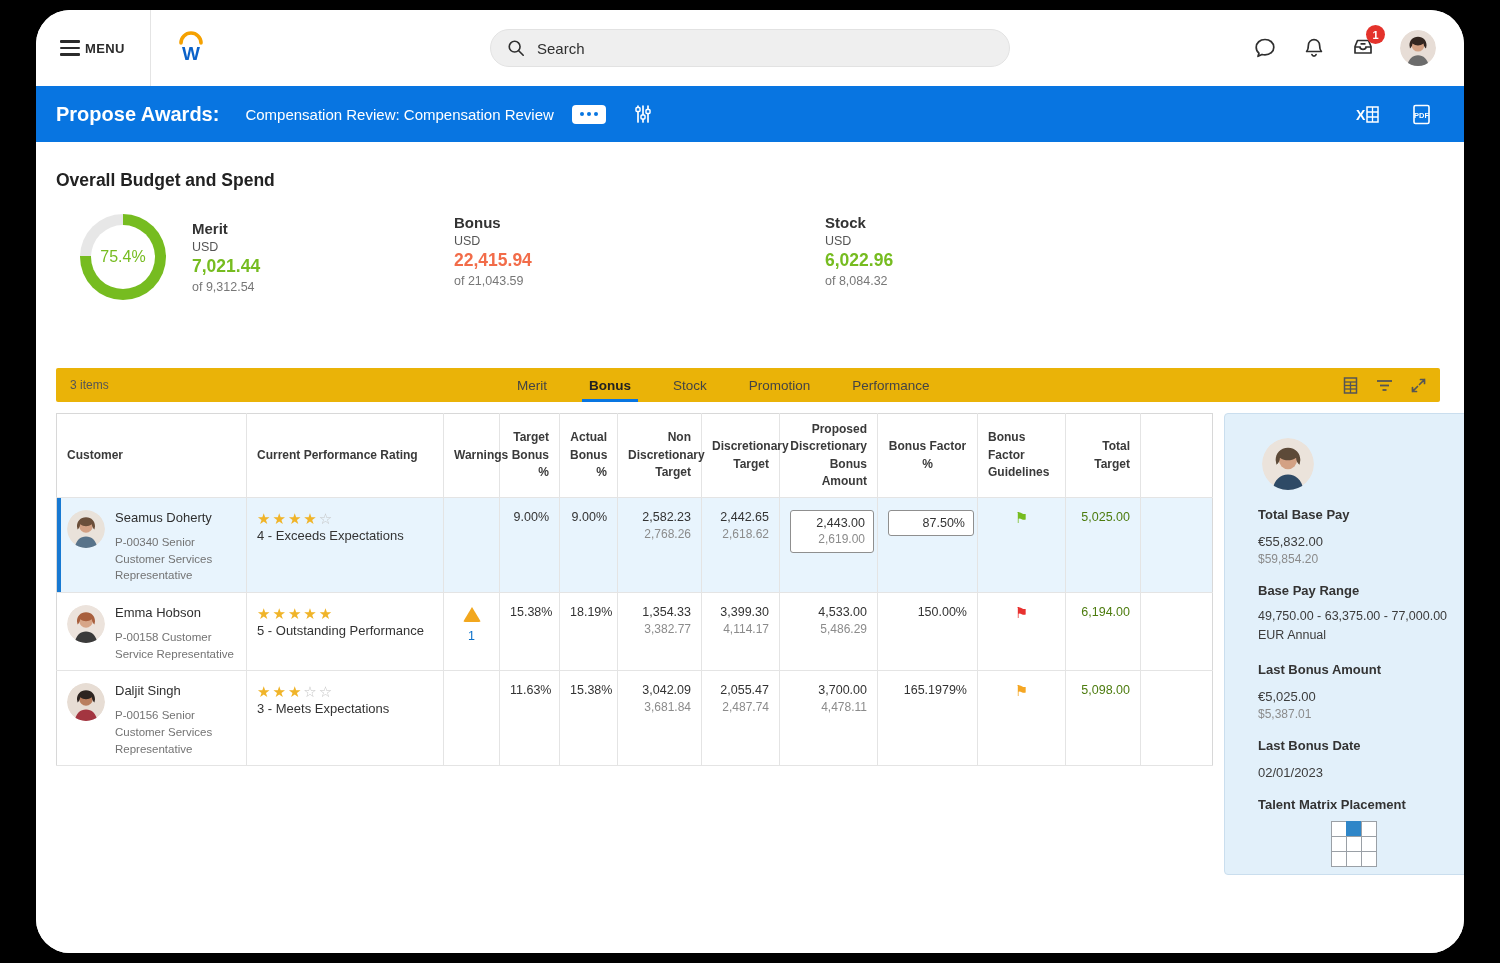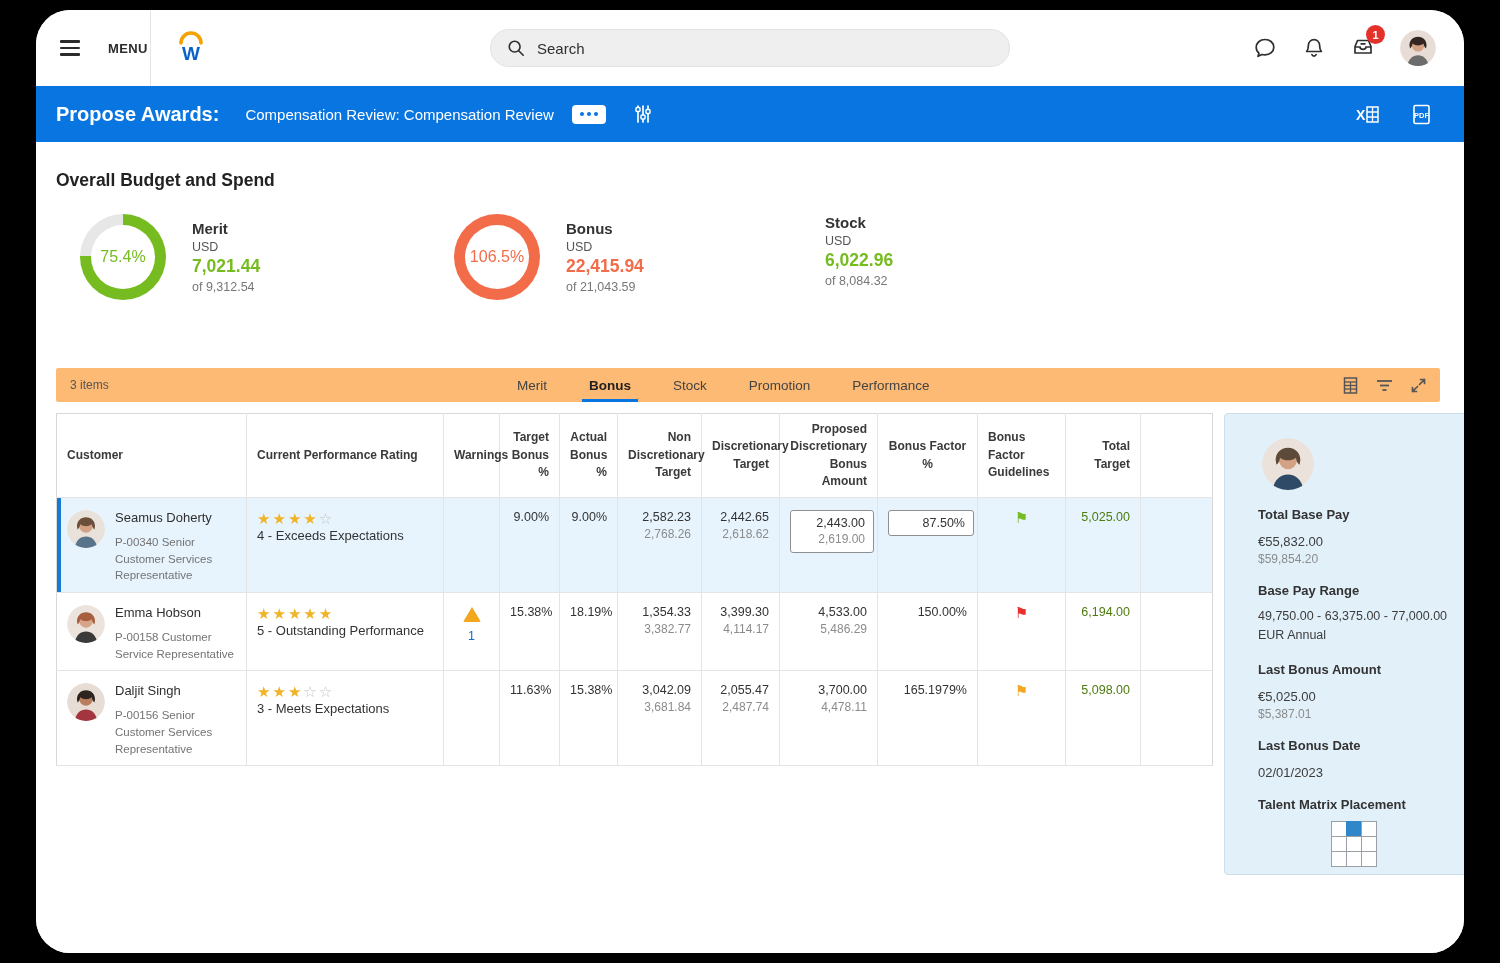--- a/index.html
+++ b/index.html
@@ -1,21 +1,21 @@
 <!DOCTYPE html>
 <html><head>
 <meta charset="utf-8">
 <style>
   * { margin:0; padding:0; box-sizing:border-box; }
   html,body { width:1500px; height:963px; background:#000; font-family:"Liberation Sans", sans-serif; }
   .window { position:absolute; left:36px; top:10px; width:1428px; height:943px; background:#fff; border-radius:34px; overflow:hidden; }
 
   
   .topbar { position:absolute; left:0; top:0; right:0; height:76px; background:#fff; }
-  .menu-btn { position:absolute; left:24px; top:22px; display:flex; align-items:center; gap:28px; height:32px; cursor:pointer; }
+  .menu-btn { position:absolute; left:24px; top:22px; display:flex; align-items:center; gap:5px; height:32px; cursor:pointer; }
   .hamburger { display:flex; flex-direction:column; gap:4px; }
   .hamburger i { display:block; width:20px; height:2.6px; background:#2b2b2b; border-radius:1px; }
   .menu-label { font-size:13px; font-weight:700; color:#2b2b2b; letter-spacing:.4px; }
   .top-divider { position:absolute; left:114px; top:0; bottom:0; width:1px; background:#e4e4e4; }
   .logo { position:absolute; left:140px; top:20px; width:30px; height:34px; cursor:pointer; }
   .search-pill { position:absolute; left:454px; top:19px; width:520px; height:38px; background:#efefef; border:1px solid #e2e2e2; border-radius:19px; display:flex; align-items:center; padding-left:16px; }
   .search-pill input { border:none; outline:none; background:transparent; font-size:15px; color:#222; margin-left:12px; width:420px; font-family:"Liberation Sans", sans-serif; }
   .search-pill input::placeholder { color:#2f2f2f; opacity:1; }
   .top-icons { position:absolute; right:0; top:0; height:76px; display:flex; align-items:center; gap:25px; padding-right:28px; }
   .top-icons .icn { width:24px; height:24px; cursor:pointer; }
@@ -42,21 +42,21 @@
   .card.c0 { left:44px; } .card.c1 { left:418px; } .card.c2 { left:789px; }
   .donut { position:relative; width:86px; height:86px; border-radius:50%; display:flex; align-items:center; justify-content:center; }
   .donut::before { content:''; position:absolute; inset:11px; background:#fff; border-radius:50%; }
   .donut span { position:relative; font-size:16px; z-index:1; }
   .card-name { font-size:15px; font-weight:700; color:#333; }
   .card-cur { font-size:12.5px; color:#555; margin-top:3px; }
   .card-spent { font-size:17.5px; font-weight:700; margin-top:2px; }
   .card-of { font-size:12.5px; color:#777; margin-top:3px; }
 
   
-  .strip { position:absolute; left:20px; right:24px; top:226px; height:34px; background:#fdba74; border-radius:2px; display:flex; align-items:center; }
+  .strip { position:absolute; left:20px; right:24px; top:226px; height:34px; background:#eab308; border-radius:2px; display:flex; align-items:center; }
   .items-count { margin-left:14px; font-size:12px; color:#555; }
   .tabs { position:absolute; left:440px; top:0; bottom:0; display:flex; }
   .tab { position:relative; display:flex; align-items:center; padding:0 21px; font-size:13.5px; color:#444; cursor:pointer; }
   .tab.active { color:#222; font-weight:700; }
   .tab.active::after { content:''; position:absolute; left:14px; right:14px; bottom:0; height:3px; background:#0875e1; }
   .strip-icons { margin-left:auto; display:flex; align-items:center; gap:15px; padding-right:12px; }
   .strip-icons .icn { width:19px; height:19px; cursor:pointer; }
 
   
   table.grid { position:absolute; left:20px; top:271px; width:1156px; border-collapse:collapse; table-layout:fixed; background:#fff; border:1px solid #d8d8d8; }
@@ -192,23 +192,20 @@
           <span>75.4%</span>
         </div>
       <div>
         <div class="card-name">Merit</div>
         <div class="card-cur">USD</div>
         <div class="card-spent" style="color: rgb(118, 188, 32);">7,021.44</div>
         <div class="card-of">of 9,312.54</div>
       </div>
     </div>
     <div class="card c1">
-      <div class="donut" style="background: conic-gradient(rgb(242, 108, 73) 0deg, rgb(242, 108, 73) 360deg, rgb(231, 231, 231) 360deg, rgb(231, 231, 231) 360deg); color: rgb(242, 108, 73);">
-          <span>106.5%</span>
-        </div>
       <div>
         <div class="card-name">Bonus</div>
         <div class="card-cur">USD</div>
         <div class="card-spent" style="color: rgb(242, 108, 73);">22,415.94</div>
         <div class="card-of">of 21,043.59</div>
       </div>
     </div>
     <div class="card c2">
       <div>
         <div class="card-name">Stock</div>

